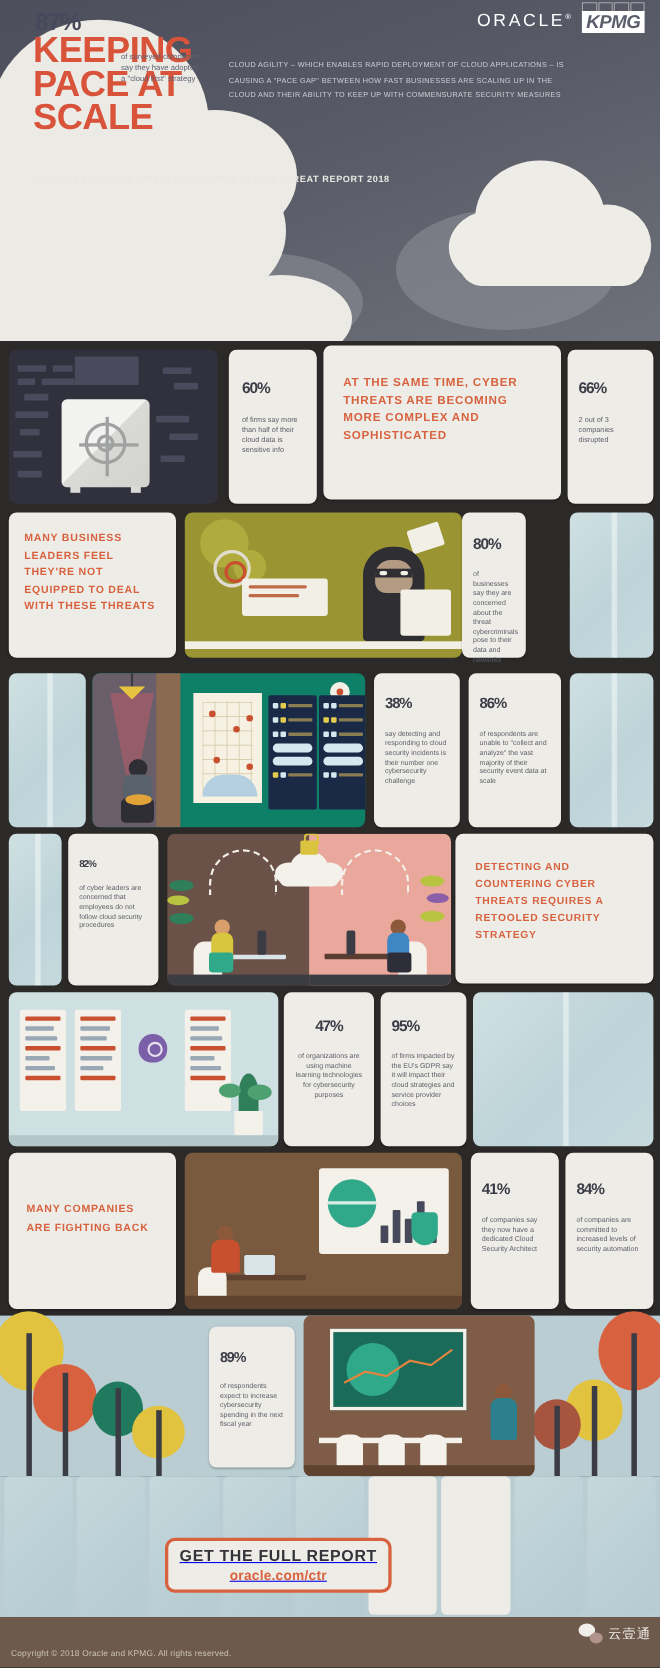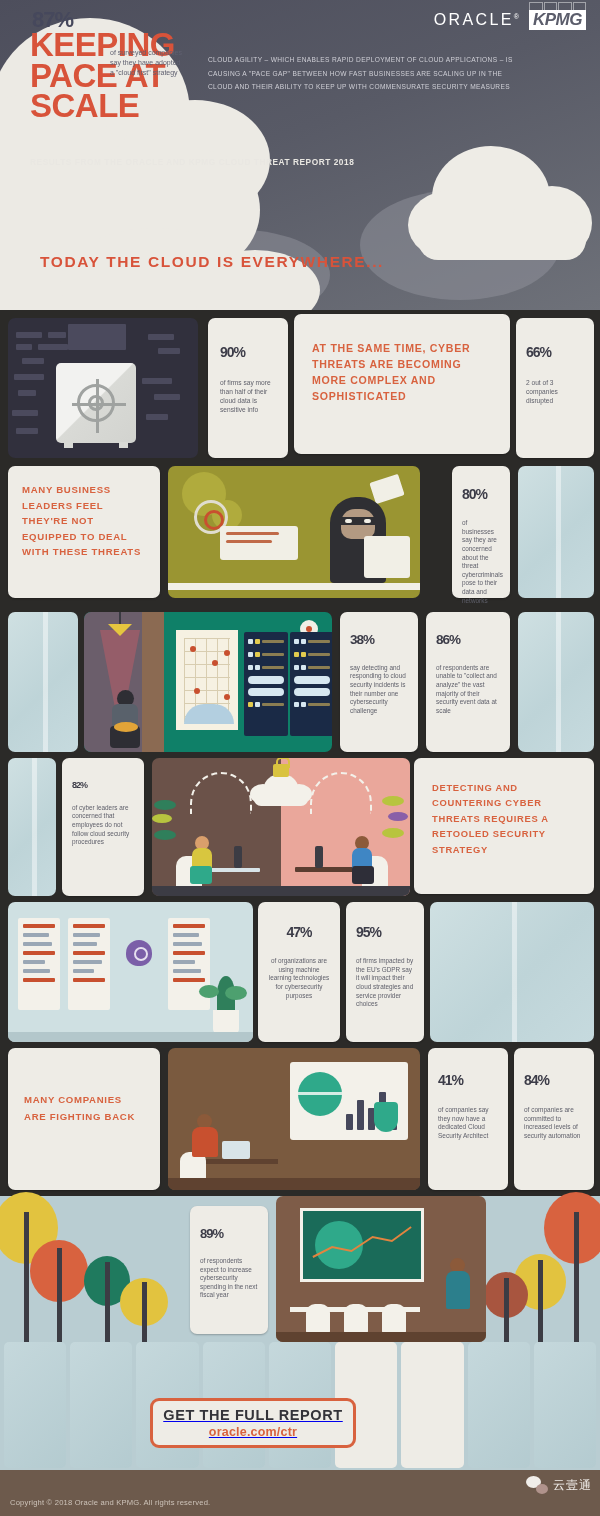--- a/index.html
+++ b/index.html
@@ -359,21 +359,20 @@
 
     <div class="stat-cloud">
       <div class="c" style="left:24px;top:0;width:118px;height:104px;"></div>
       <div class="c" style="left:0;top:44px;width:88px;height:70px;"></div>
       <div class="c" style="left:104px;top:40px;width:80px;height:74px;"></div>
       <div class="c" style="left:10px;top:74px;width:168px;height:40px;border-radius:22px;"></div>
     </div>
     <div class="stat87"><span class="v">87</span><span>%</span></div>
     <div class="stat87-desc">of surveyed companies say they have adopted a "cloud first" strategy</div>
 
-    <div class="today">TODAY THE CLOUD IS EVERYWHERE...</div>
   </div>
 
   <div class="vault-scene">
     <div class="brick" style="left:8px;top:14px;width:26px;height:6px;"></div>
     <div class="brick" style="left:40px;top:14px;width:18px;height:6px;"></div>
     <div class="brick" style="left:8px;top:26px;width:16px;height:6px;"></div>
     <div class="brick" style="left:30px;top:26px;width:30px;height:6px;"></div>
     <div class="brick" style="left:14px;top:40px;width:22px;height:6px;"></div>
     <div class="brick" style="left:6px;top:56px;width:30px;height:6px;"></div>
     <div class="brick" style="left:10px;top:72px;width:18px;height:6px;"></div>
@@ -387,21 +386,21 @@
     <div class="brick" style="left:60px;top:6px;width:58px;height:26px;"></div>
     <div class="vault-body">
       <div class="vault-dial"></div>
       <div class="vault-hub"></div>
       <div class="vault-foot" style="left:8px;"></div>
       <div class="vault-foot" style="right:8px;"></div>
     </div>
   </div>
 
   <div class="card" style="left:208px;top:318px;width:80px;height:140px;padding:28px 12px 0 12px;">
-    <div class="pct" style="font-size:28px;"><span class="v">90</span><span>%</span></div>
+    <div class="pct" style="font-size:28px;"><span class="v">60</span><span>%</span></div>
     <div class="desc" style="font-size:6.6px;margin-top:8px;">of firms say more than half of their cloud data is sensitive info</div>
   </div>
 
   <div class="card" style="left:294px;top:314px;width:216px;height:140px;padding:26px 18px;">
     <div class="orange-head" style="font-size:10.6px;">AT THE SAME TIME, CYBER THREATS ARE BECOMING MORE COMPLEX AND SOPHISTICATED</div>
   </div>
 
   <div class="card" style="left:516px;top:318px;width:78px;height:140px;padding:28px 10px 0 10px;">
     <div class="pct" style="font-size:28px;"><span class="v">66</span><span>%</span></div>
     <div class="desc" style="font-size:6.6px;margin-top:8px;">2 out of 3 companies disrupted</div>
@@ -426,21 +425,21 @@
       </div>
     </div>
     <div class="hs-monitor"></div>
     <div class="hs-window">
       <div class="hs-line" style="width:80%;"></div>
       <div class="hs-line" style="width:70%;"></div>
     </div>
     <div class="hs-desk"></div>
   </div>
 
-  <div class="card" style="left:452px;top:466px;width:58px;height:132px;padding:22px 10px 0 10px;">
+  <div class="card" style="left:420px;top:466px;width:58px;height:132px;padding:22px 10px 0 10px;">
     <div class="pct" style="font-size:28px;"><span class="v">80</span><span>%</span></div>
     <div class="desc" style="font-size:6.4px;margin-top:6px;">of businesses say they are concerned about the threat cybercriminals pose to their data and networks</div>
   </div>
 
   <div class="glass" style="left:518px;top:466px;width:76px;height:132px;"></div>
 
   <div class="glass" style="left:8px;top:612px;width:70px;height:140px;"></div>
 
   <div class="server-scene">
     <div class="sr-left"></div>

